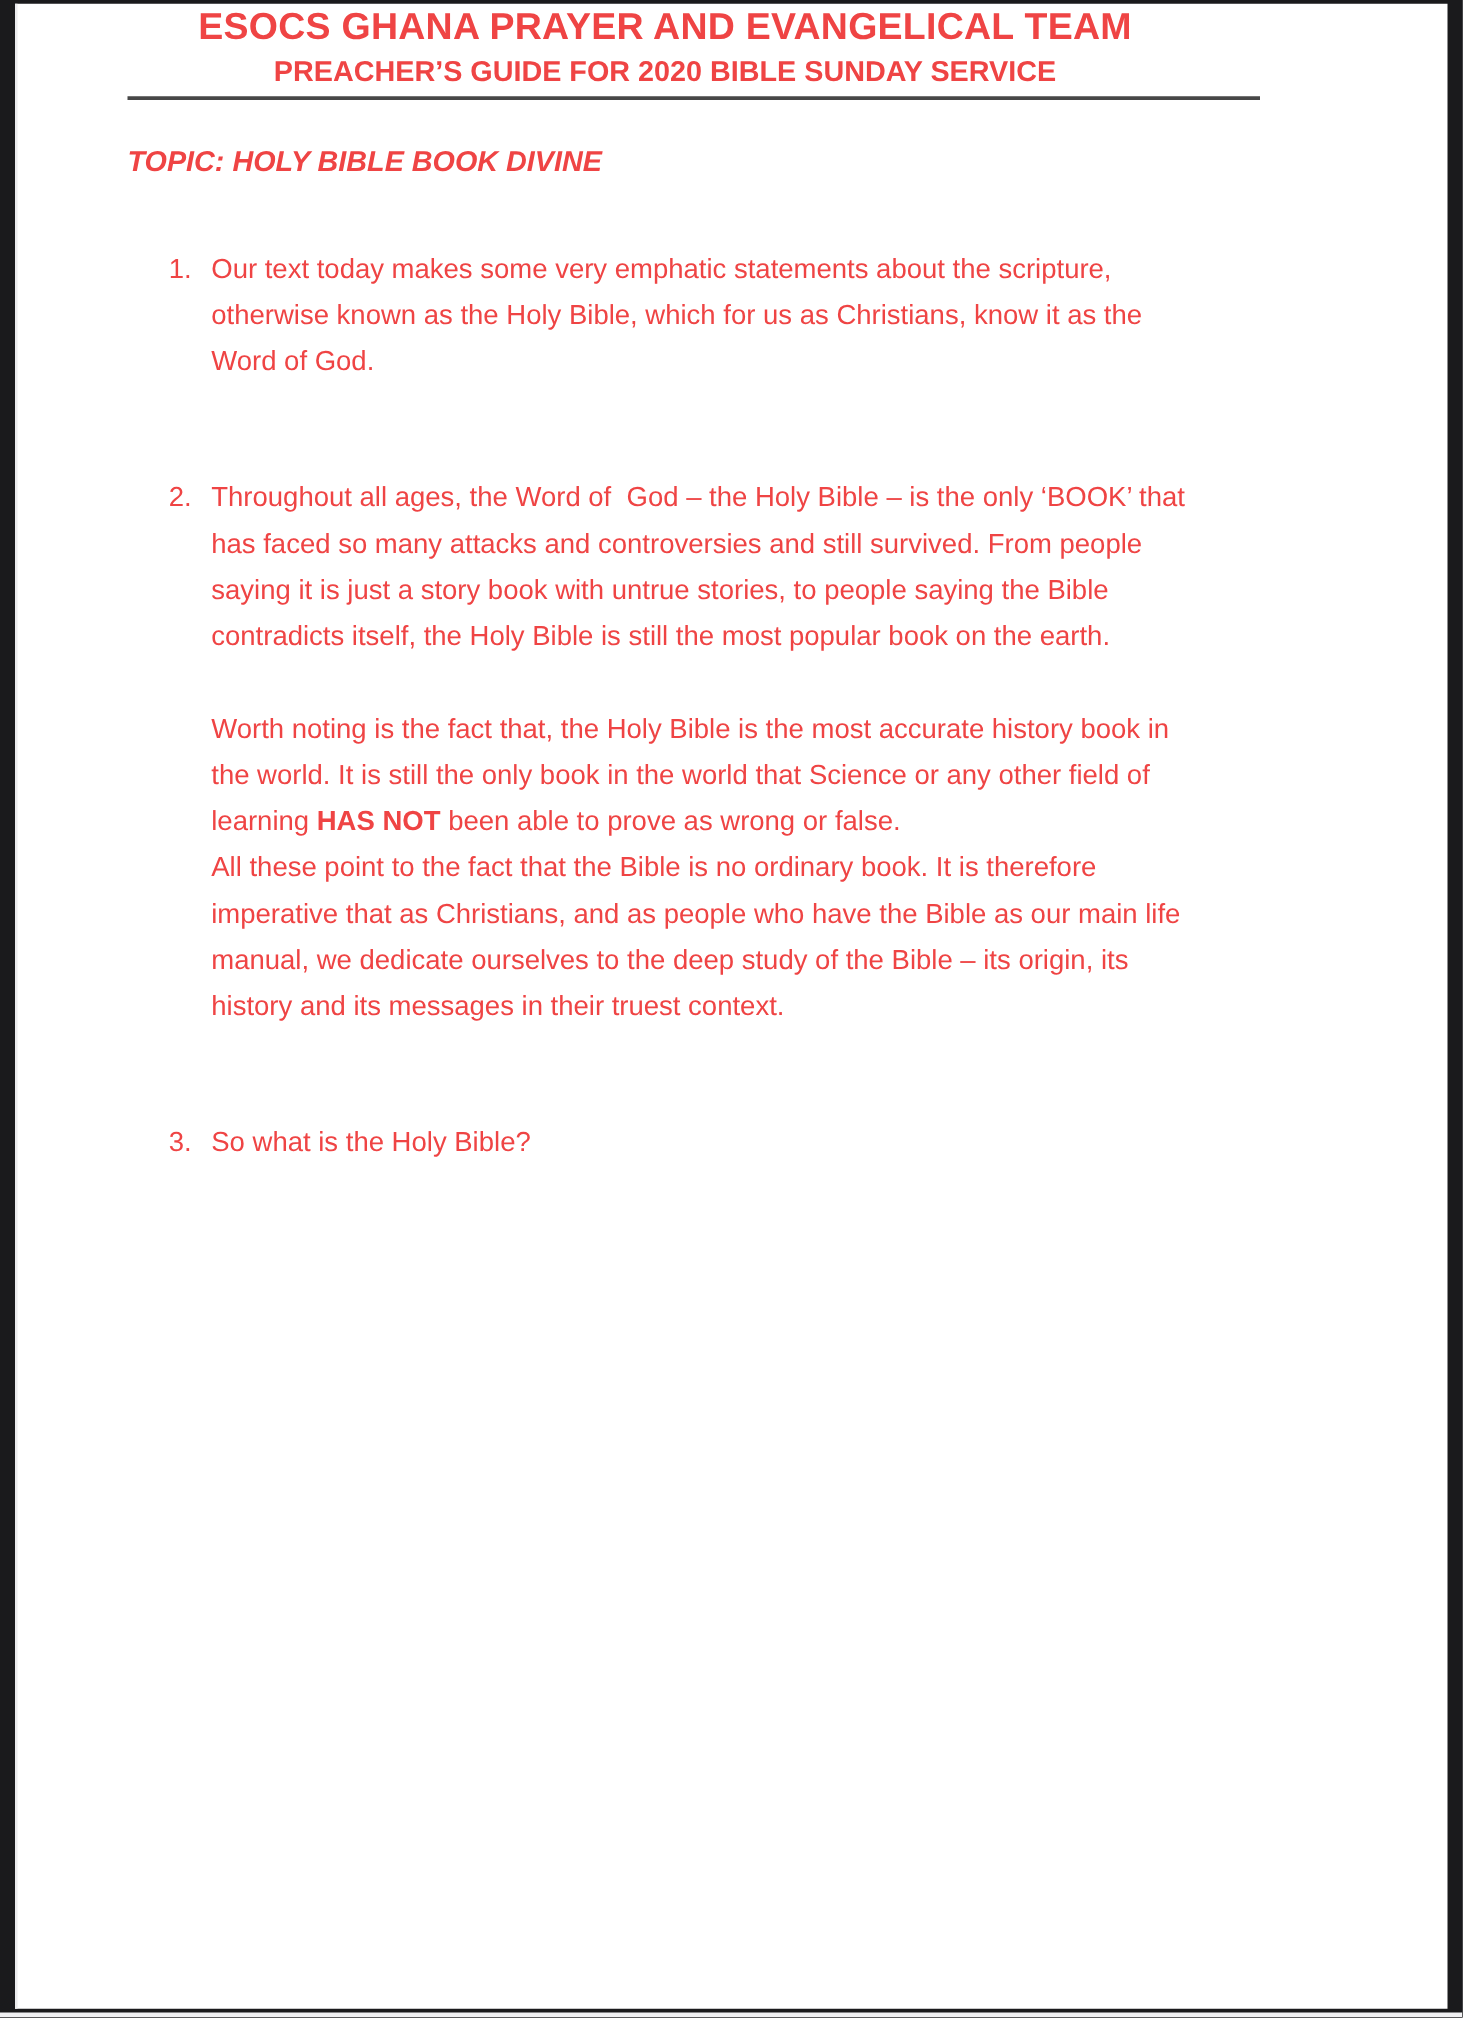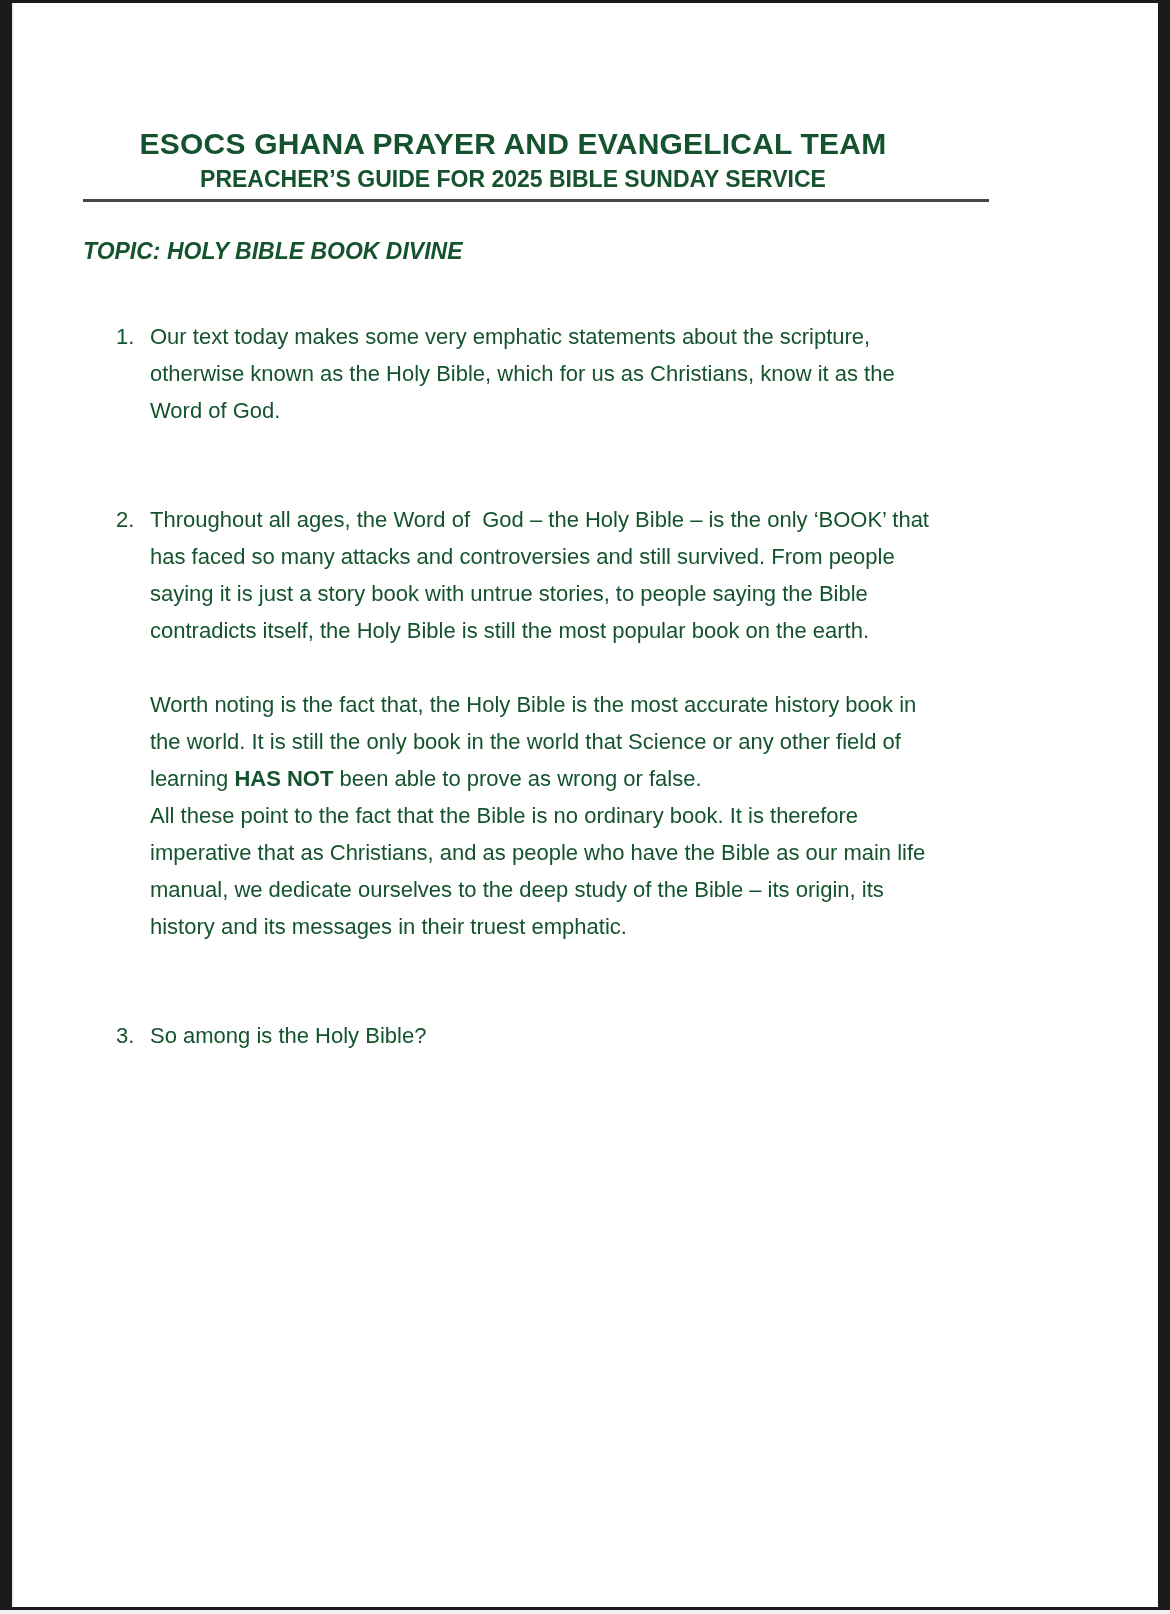--- a/index.html
+++ b/index.html
@@ -28,24 +28,23 @@
   .bottom-strip {
     position: absolute;
     left: 0;
     bottom: 0;
     width: 1170px;
     height: 4px;
     background: #f1f1f3;
     z-index: 5;
   }
   .content {
-    margin-left: 69px;
+    margin-left: 88px;
     width: 860px;
-    padding-top: 122px;
-    color: #14532d;
+    color: #ef4444;
   }
   .doc-title {
     font-size: 30px;
     font-weight: bold;
     line-height: 38px;
     text-align: center;
     letter-spacing: 0.2px;
     white-space: nowrap;
   }
   .doc-subtitle, .doc-date {
@@ -97,43 +96,43 @@
   }
 </style>
 </head>
 <body>
 
 <div class="viewport">
   <div class="page">
     <div class="content">
 
       <div class="doc-title">ESOCS GHANA PRAYER AND EVANGELICAL TEAM</div>
-      <div class="doc-subtitle">PREACHER’S GUIDE FOR 2025 BIBLE SUNDAY SERVICE</div>
+      <div class="doc-subtitle">PREACHER’S GUIDE FOR 2020 BIBLE SUNDAY SERVICE</div>
       <div class="header-rule"></div>
 
       <div class="meta-block">
         <div>TOPIC: HOLY BIBLE BOOK DIVINE</div>
       </div>
 
       <div class="numbered-list">
 
         <div class="li">
           <span class="num">1.</span>
           <div class="para">Our text today makes some very emphatic statements about the scripture, otherwise known as the Holy Bible, which for us as Christians, know it as the Word of God.</div>
         </div>
 
         <div class="li">
           <span class="num">2.</span>
           <div class="para">Throughout all ages, the Word of  God – the Holy Bible – is the only ‘BOOK’ that has faced so many attacks and controversies and still survived. From people saying it is just a story book with untrue stories, to people saying the Bible contradicts itself, the Holy Bible is still the most popular book on the earth.</div>
           <div class="para gap-above"><span>Worth noting is the fact that, the Holy Bible is the most accurate history book in the world. It is still the only book in the world that Science or any other field of learning </span><span class="bold-seg">HAS NOT</span><span> been able to prove as wrong or false.</span></div>
-          <div class="para">All these point to the fact that the Bible is no ordinary book. It is therefore imperative that as Christians, and as people who have the Bible as our main life manual, we dedicate ourselves to the deep study of the Bible – its origin, its history and its messages in their truest emphatic.</div>
+          <div class="para">All these point to the fact that the Bible is no ordinary book. It is therefore imperative that as Christians, and as people who have the Bible as our main life manual, we dedicate ourselves to the deep study of the Bible – its origin, its history and its messages in their truest context.</div>
         </div>
 
         <div class="li">
           <span class="num">3.</span>
-          <div class="para">So among is the Holy Bible?</div>
+          <div class="para">So what is the Holy Bible?</div>
         </div>
 
       </div>
     </div>
   </div>
   <div class="bottom-strip"></div>
 </div>
 
 </body></html>

